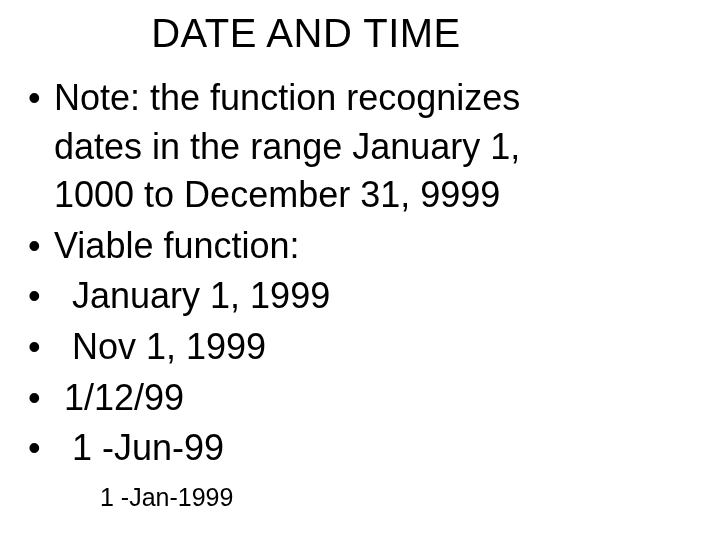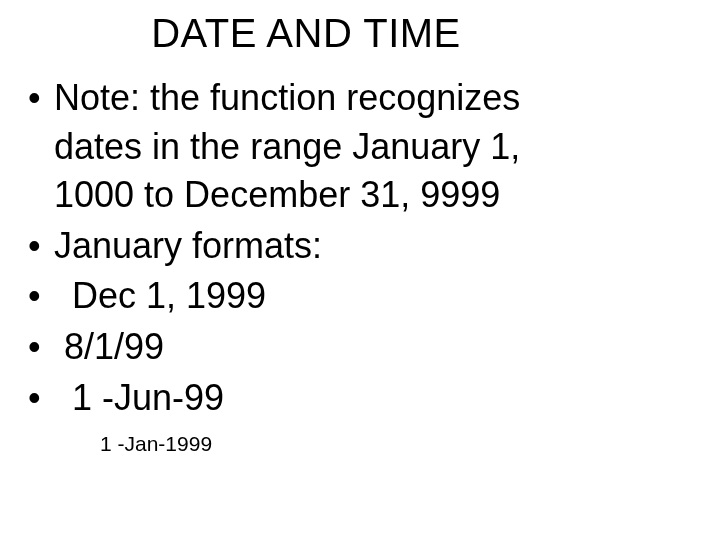--- a/index.html
+++ b/index.html
@@ -45,46 +45,49 @@
   }
   .sub-indent {
     display: inline-block;
     padding-left: 18px;
   }
   .sub-indent2 {
     display: inline-block;
     padding-left: 10px;
   }
   .trailing {
-    font-size: 21px;
+    font-size: 25px;
     padding-left: 80px;
     margin-top: 10px;
   }
 </style>
 </head>
 <body>
 
 <div class="slide">
 
   <h1 class="title">
     <span>DATE AND TIME</span><br>
   </h1>
 
   <ul class="bullets">
     <li>
       <span>Note: the function recognizes dates in the range January 1, 1000 to December 31, 9999</span>
     </li>
     <li>
-      <span>January formats:</span>
+      <span>Viable function:</span>
     </li>
     <li>
-      <span class="sub-indent">Dec 1, 1999</span>
+      <span class="sub-indent">January 1, 1999</span>
     </li>
     <li>
-      <span class="sub-indent2">8/1/99</span>
+      <span class="sub-indent">Nov 1, 1999</span>
+    </li>
+    <li>
+      <span class="sub-indent2">1/12/99</span>
     </li>
     <li>
       <span class="sub-indent">1 -Jun-99</span>
     </li>
   </ul>
 
   <div class="trailing">1 -Jan-1999</div>
 
 </div>
 

